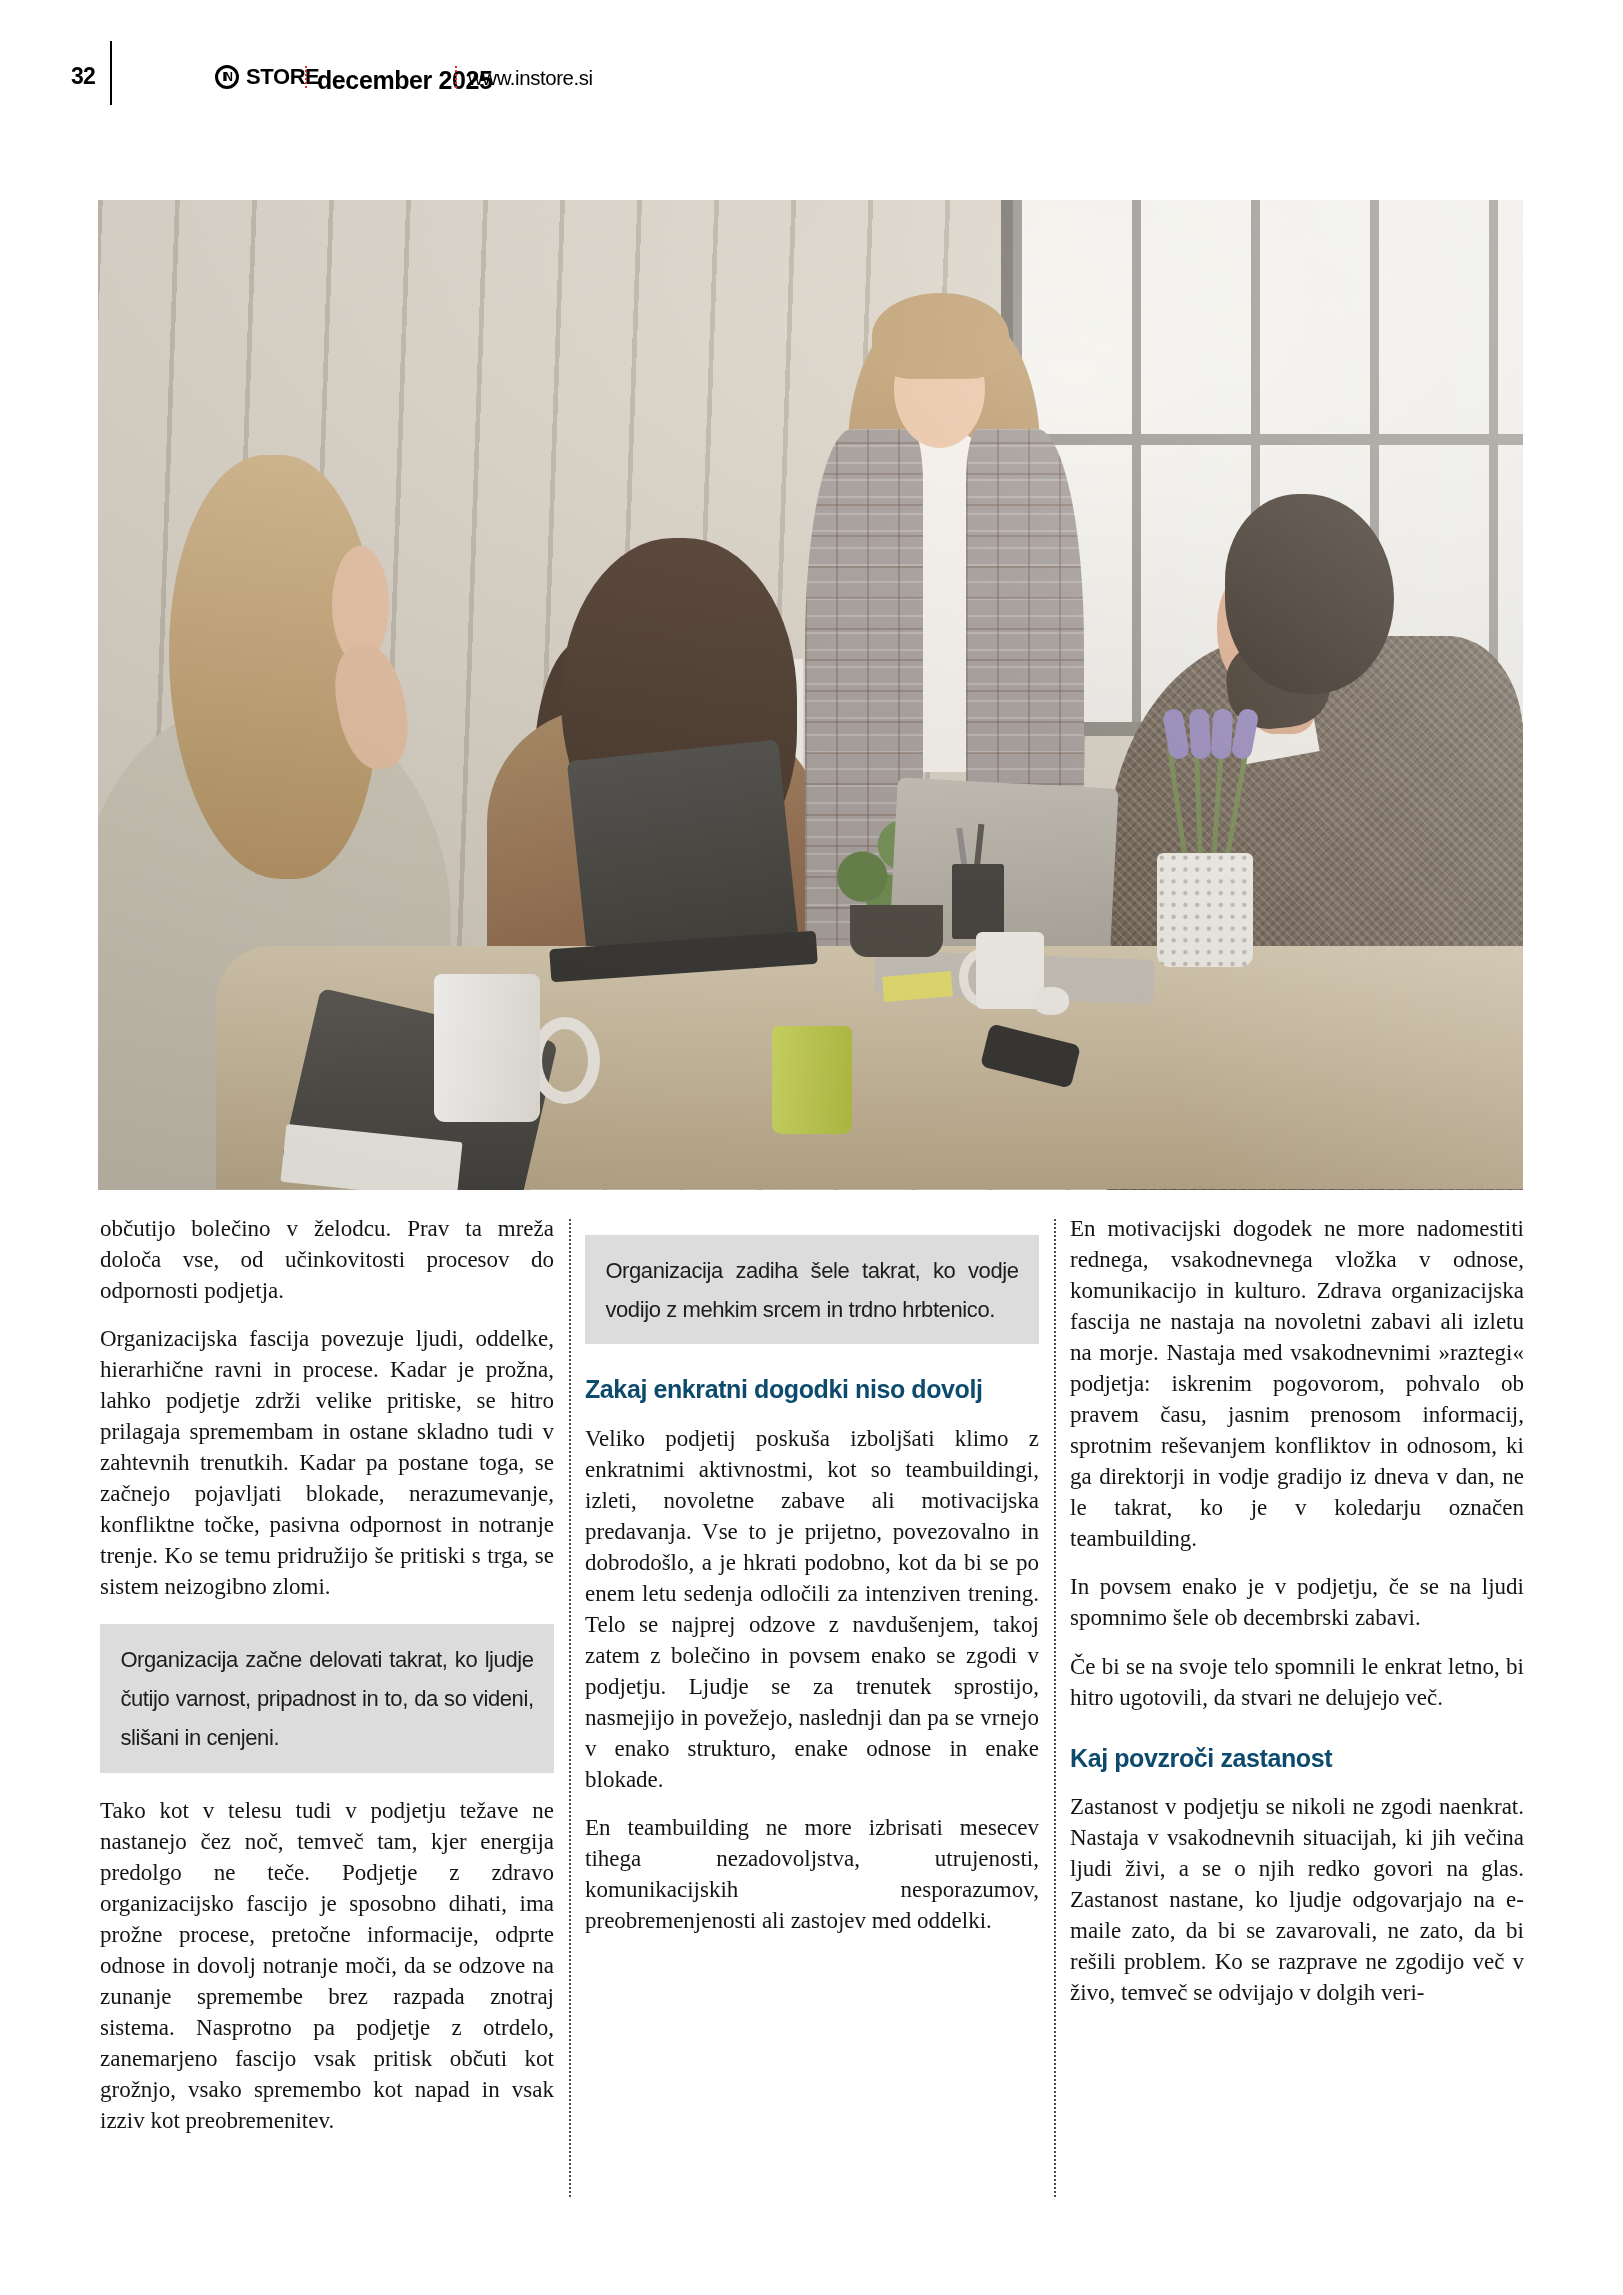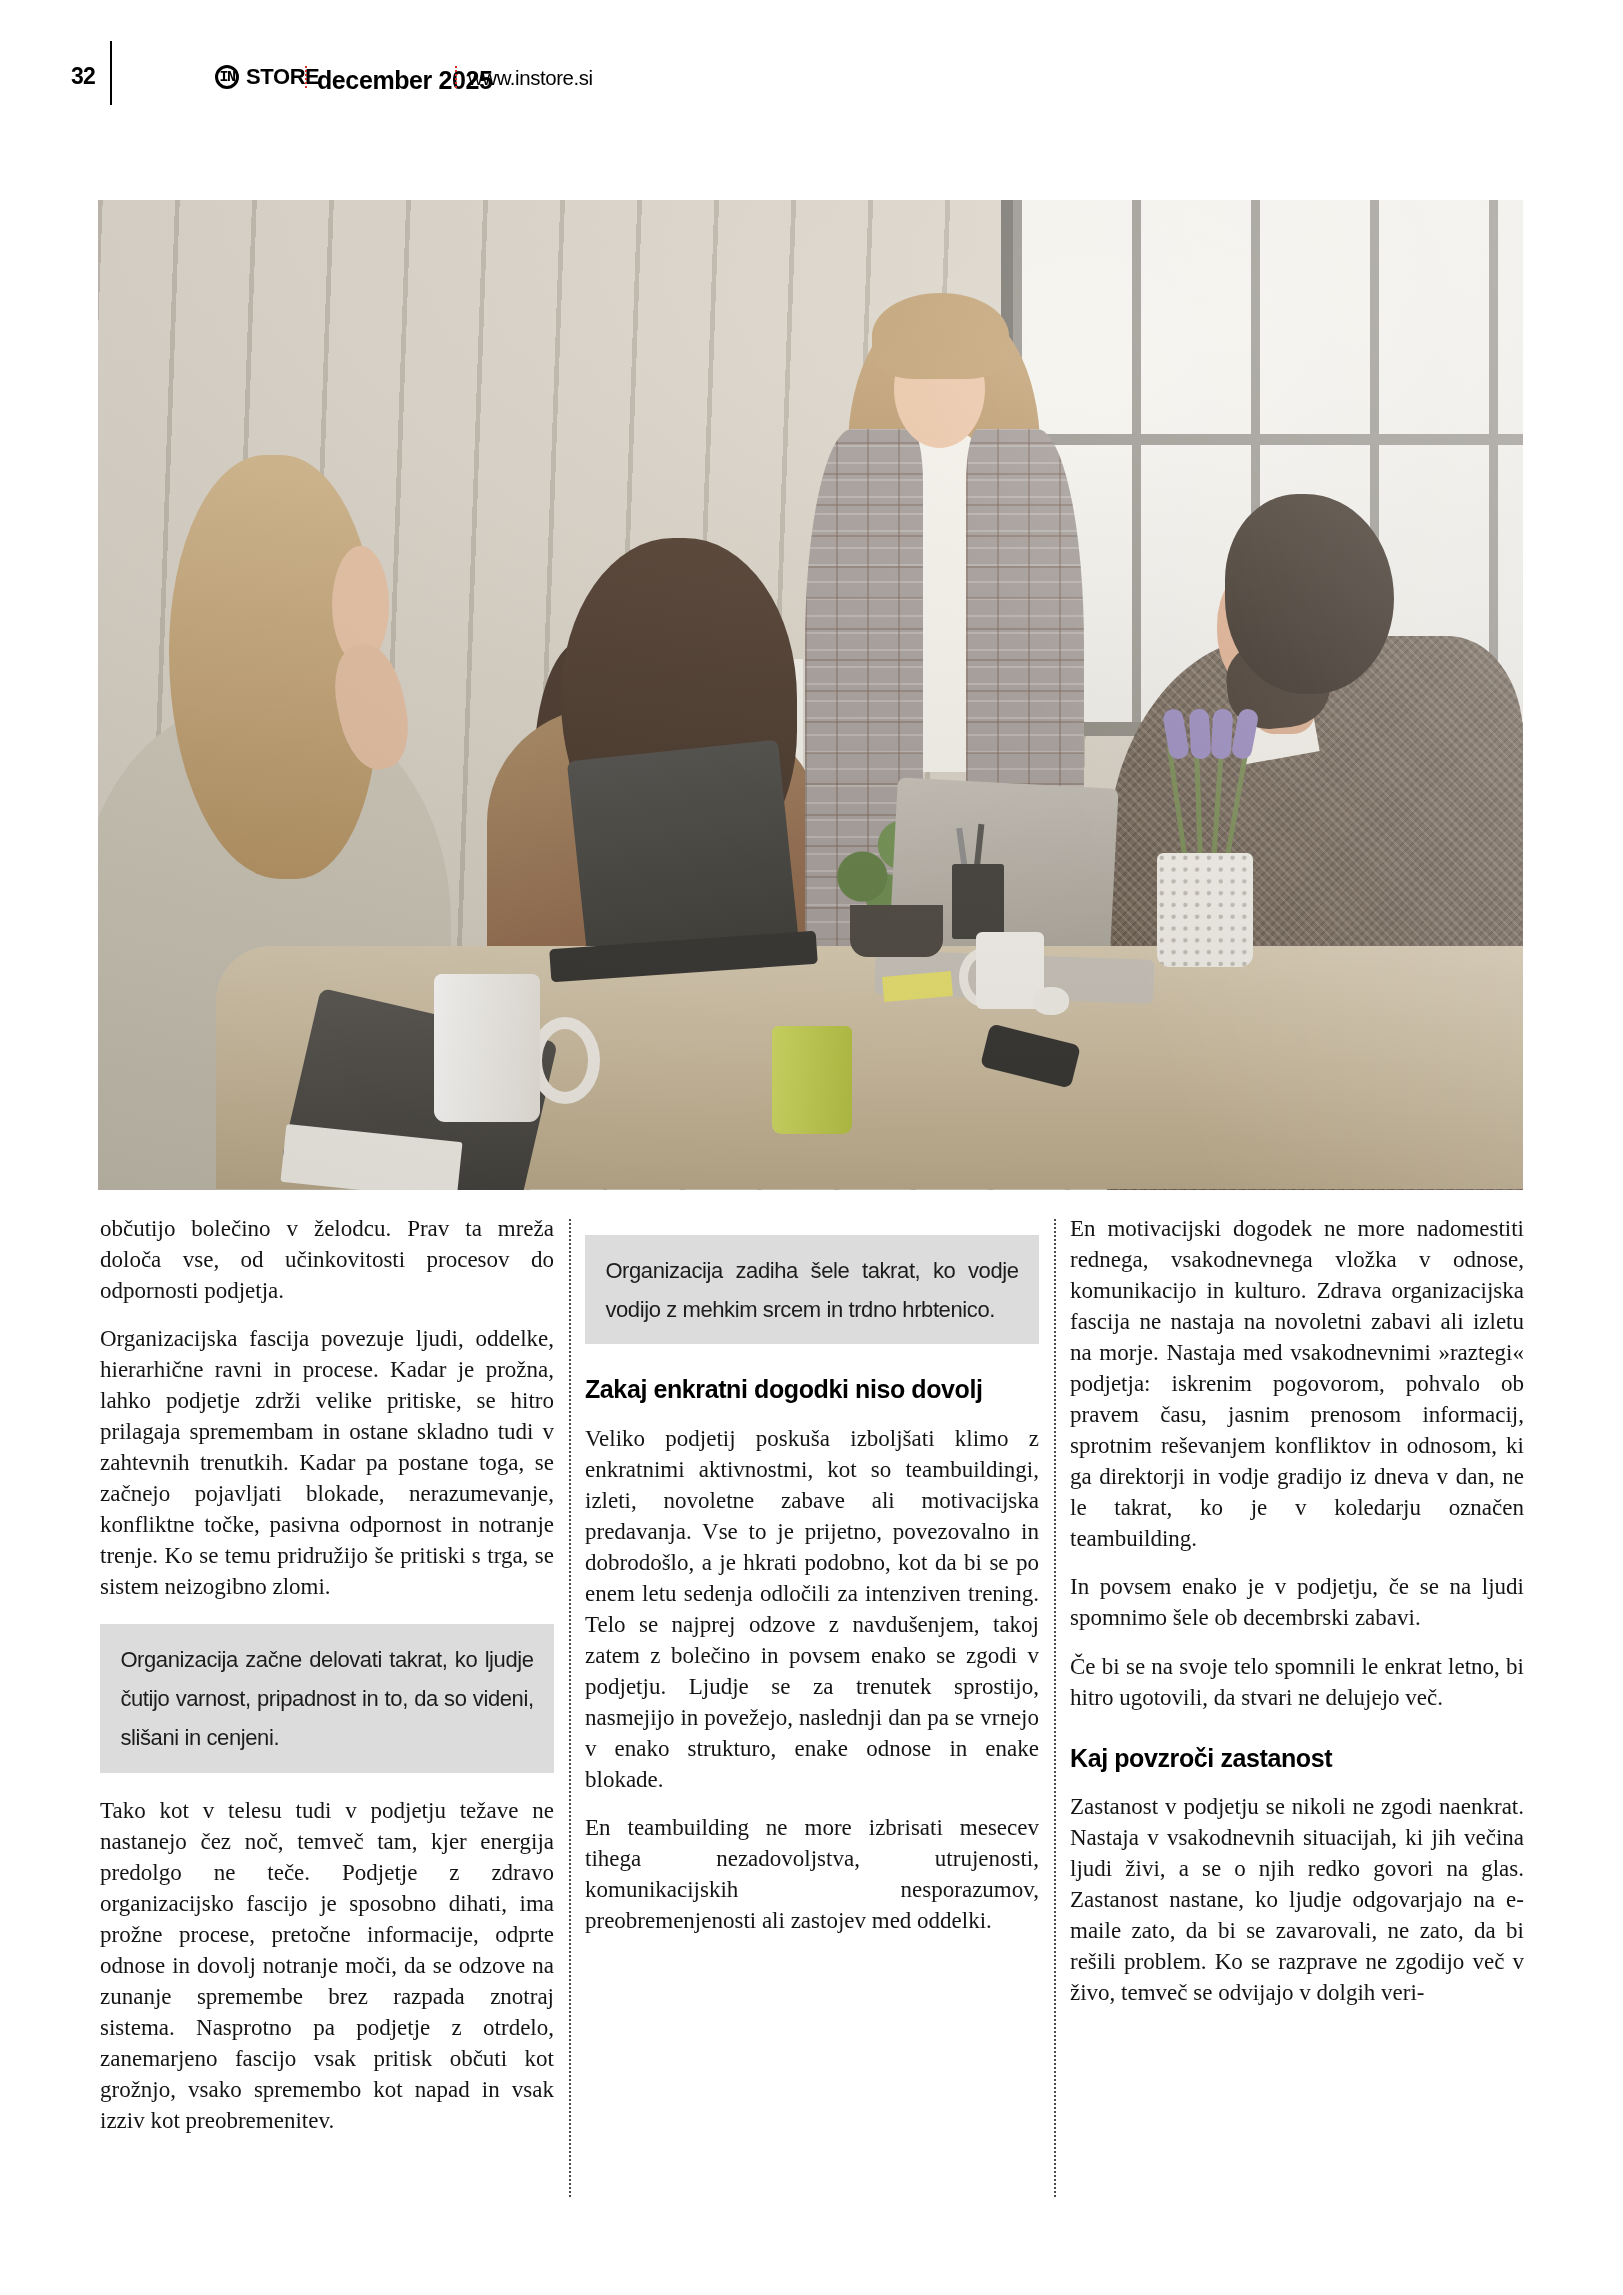--- a/index.html
+++ b/index.html
@@ -6,21 +6,21 @@
   .page{position:relative;width:1623px;height:2295px;background:#fff;overflow:hidden;
         font-family:"Liberation Serif", serif;color:#161616;}
 
   
   .pagenum{position:absolute;left:71px;top:63px;font-family:"Liberation Sans",sans-serif;
            font-weight:bold;font-size:23px;letter-spacing:-0.8px;color:#000;}
   .hdr-bar{position:absolute;left:110px;top:41px;width:2.4px;height:64px;background:#000;}
   .logo{position:absolute;left:215px;top:64px;display:flex;align-items:center;gap:7px;
         font-family:"Liberation Sans",sans-serif;color:#000;}
   .logo-circle{width:18px;height:18px;border:3.1px solid #000;border-radius:50%;display:flex;
-        align-items:center;justify-content:center;font-weight:bold;font-size:15px;letter-spacing:-1.6px;font-family:Liberation Mono, monospace;}
+        align-items:center;justify-content:center;font-weight:bold;font-size:12px;letter-spacing:-1.6px;}
   .logo-store{font-weight:bold;font-size:22px;letter-spacing:-0.4px;}
   .red-dots{position:absolute;top:66px;height:22px;width:0;border-left:2.4px dotted #d62f2b;}
   .rd1{left:305px}.rd2{left:455px}
   .issue{position:absolute;left:317px;top:66px;font-family:"Liberation Sans",sans-serif;
          font-weight:bold;font-size:25px;letter-spacing:-0.4px;color:#000;}
   .site{position:absolute;left:468px;top:67px;font-family:"Liberation Sans",sans-serif;
         font-size:20.4px;letter-spacing:-0.4px;color:#000000;}
 
   
   .photo{position:absolute;left:98px;top:200px;width:1425px;height:990px;overflow:hidden;
@@ -116,21 +116,21 @@
   .ph-light{inset:0;background:linear-gradient(250deg, rgba(255,255,255,.26) 0%, rgba(255,255,255,0) 38%),
       radial-gradient(140% 110% at 68% 18%, rgba(255,250,240,.12) 0%, rgba(55,46,36,.14) 92%);}
 
   
   .col{position:absolute;top:1213px;width:454px;text-align:justify;font-size:23px;line-height:31px;color:#141414;}
   .col1{left:100px}.col2{left:585px}.col3{left:1070px}
   .col p{margin:0 0 17.3px;}
   .quote-box{background:#dcdcdc;font-family:"Liberation Sans",sans-serif;font-size:22px;line-height:39px;
       letter-spacing:-0.4px;padding:15.7px 20.4px;margin:22px 0;color:#1c1c1c;text-align:justify;}
   .sec-heading{font-family:"Liberation Sans",sans-serif;font-weight:bold;font-size:25px;letter-spacing:-0.4px;
-      margin:30px 0 17.3px;color:#000000;text-align:left;line-height:31px;}
+      margin:30px 0 17.3px;color:#0c4a6e;text-align:left;line-height:31px;}
   .col3 .sec-heading{}
   .col-sep{position:absolute;top:1219px;height:978px;width:0;border-left:2.4px dotted #4a4a4a;}
   .sep1{left:569px}.sep2{left:1054px}
 </style>
 </head>
 <body>
 
 <div class="page">
 
   <div class="pagenum">32</div>

